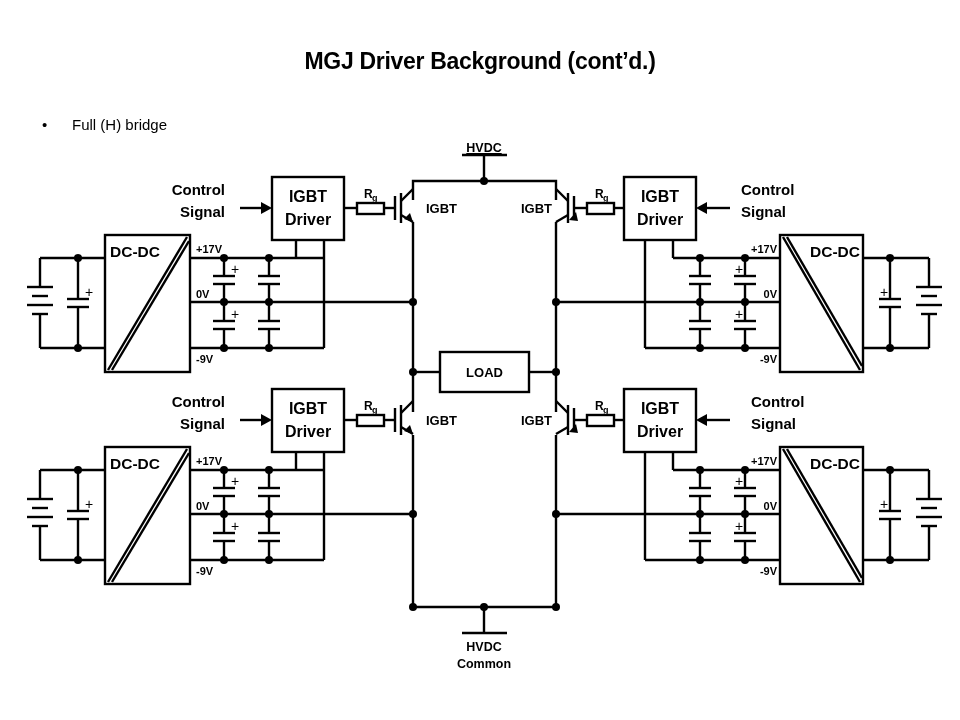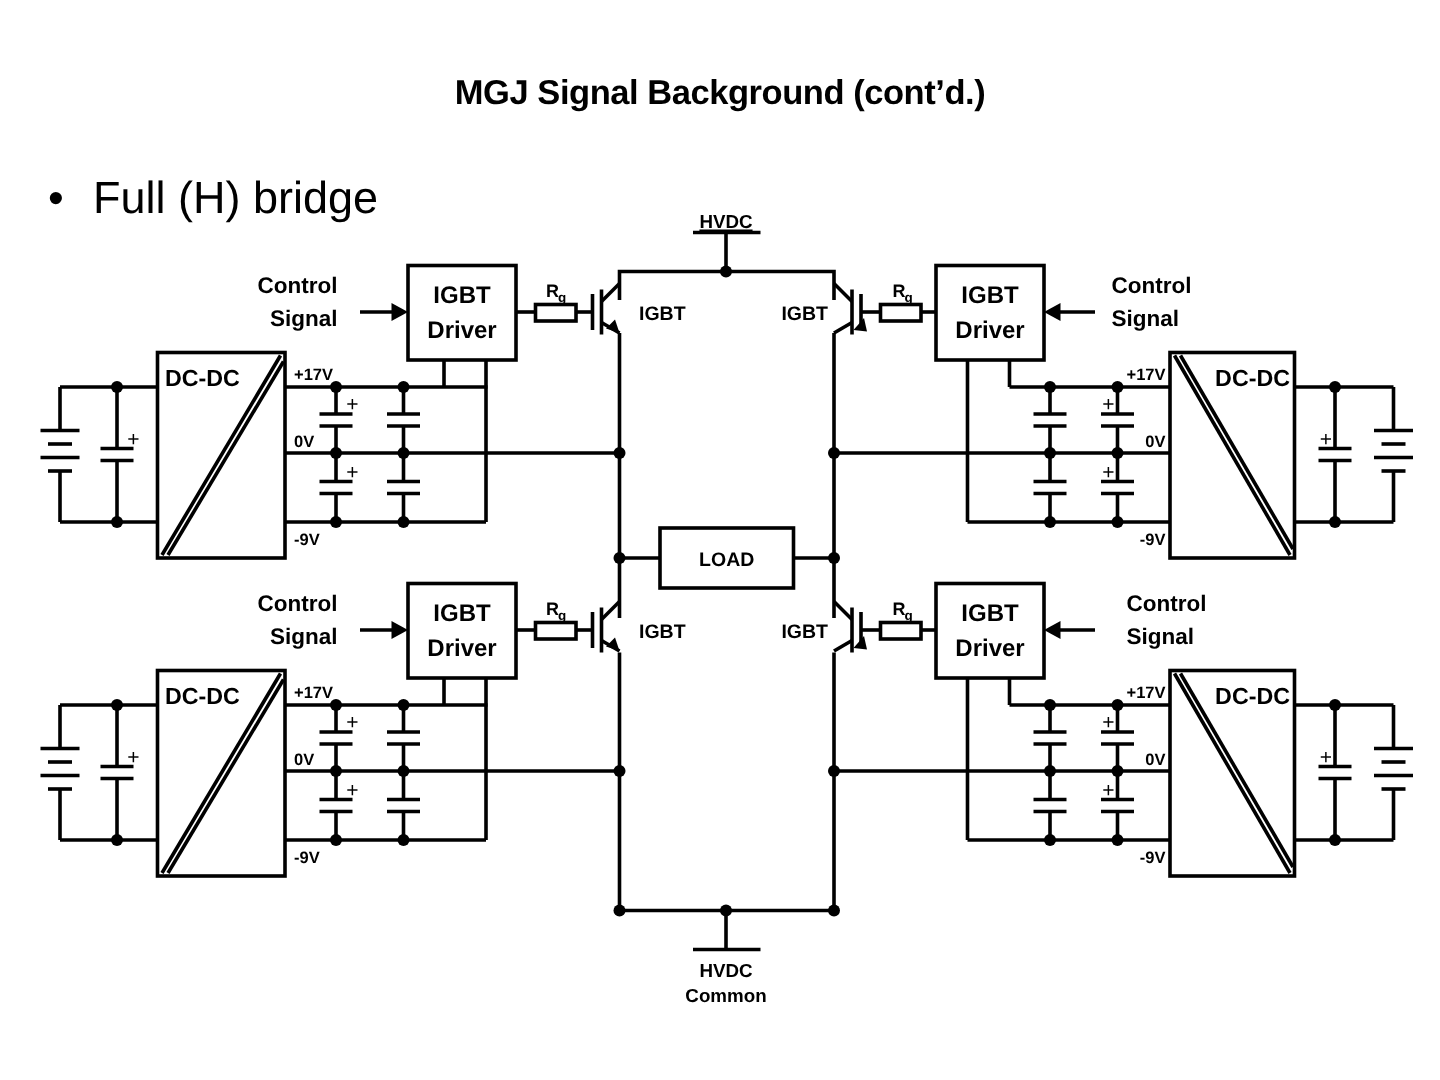--- a/index.html
+++ b/index.html
@@ -1,29 +1,29 @@
 <!DOCTYPE html>
 <html><head>
 <meta charset="utf-8">
 <style>
   html,body{margin:0;padding:0;background:#ffffff;}
   body{width:960px;height:720px;position:relative;overflow:hidden;font-family:"Liberation Sans",sans-serif;color:#000;}
   #slide-title{position:absolute;left:0;width:960px;top:48px;text-align:center;font-weight:bold;font-size:23px;letter-spacing:-0.3px;}
-  #bullet{position:absolute;left:32px;top:116px;font-size:30px;}
+  #bullet{position:absolute;left:42px;top:116px;font-size:15px;}
   #bullet .dot{display:inline-block;width:30px;}
   svg{position:absolute;left:0;top:0;}
   svg text{font-family:"Liberation Sans",sans-serif;fill:#000;}
   .w{stroke:#000;stroke-width:2.4;fill:none;}
   .box{stroke:#000;stroke-width:2.4;fill:#fff;}
   .lbl{font-weight:bold;}
 </style>
 </head>
 <body>
 
-<div id="slide-title">MGJ Signal Background (cont’d.)</div>
+<div id="slide-title">MGJ Driver Background (cont’d.)</div>
 <div id="bullet"><span class="dot">•</span><span>Full (H) bridge</span></div>
 
 <svg id="schematic" width="960" height="720" viewBox="0 0 960 720">
 
   <g>
 
     <text class="lbl" x="484" y="152" font-size="12.5" text-anchor="middle" text-decoration="underline">HVDC</text>
     <line class="w" x1="462" y1="155" x2="507" y2="155"></line>
     <line class="w" x1="484" y1="155" x2="484" y2="181"></line>
     <polyline class="w" points="413,200 413,181 556,181 556,200"></polyline>

